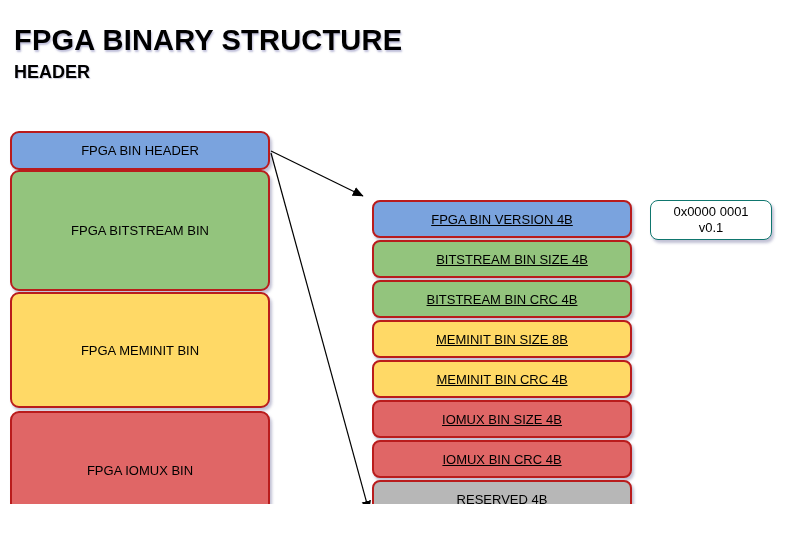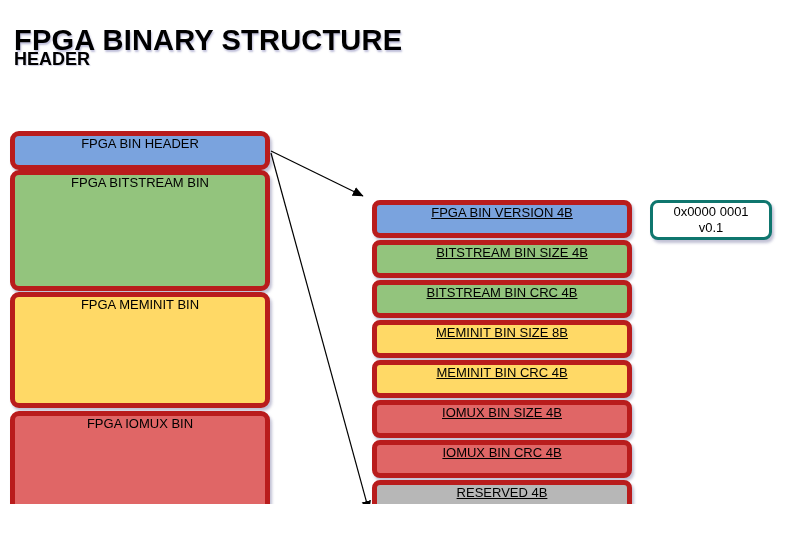--- a/index.html
+++ b/index.html
@@ -22,57 +22,58 @@
     top: 24px;
     margin: 0;
     font-size: 29px;
     font-weight: bold;
     letter-spacing: 0.2px;
     text-shadow: 1px 2px 2px rgba(110,110,170,0.45);
   }
   .subtitle {
     position: absolute;
     left: 14px;
-    top: 49px;
+    top: 62px;
     margin: 0;
     font-size: 18px;
     font-weight: bold;
     text-shadow: 1px 1px 1px rgba(110,110,170,0.35);
   }
   .stack {
     position: absolute;
   }
   .left-stack  { left: 10px;  top: 131px; width: 260px; }
   .right-stack { left: 372px; top: 200px; width: 260px; text-decoration: underline; }
   .blk {
     box-sizing: border-box;
-    border: 5px solid #b91c1c;
+    border: 2px solid #b91c1c;
     border-radius: 9px;
     box-shadow: 2px 3px 3px rgba(100,100,150,0.40);
     display: flex;
+    align-items: center;
     justify-content: center;
     font-size: 13px;
     text-align: center;
   }
   
   .lh-header    { height: 39px; }
   .lh-bitstream { height: 121px; margin-top: 0; }
   .lh-meminit   { height: 116px; margin-top: 1px; }
   .lh-iomux     { height: 118px; margin-top: 3px; }
   
   .right-stack .blk { height: 38px; margin-bottom: 2px; border-radius: 8px; }
   .version-box {
     position: absolute;
     left: 650px;
     top: 200px;
     width: 122px;
     height: 40px;
     box-sizing: border-box;
     background: #ffffff;
-    border: 3px solid #0f766e;
+    border: 1px solid #0f766e;
     border-radius: 8px;
     box-shadow: 2px 3px 3px rgba(100,100,150,0.40);
     display: flex;
     flex-direction: column;
     align-items: center;
     justify-content: center;
     font-size: 13px;
     line-height: 1.25;
     text-align: center;
   }

